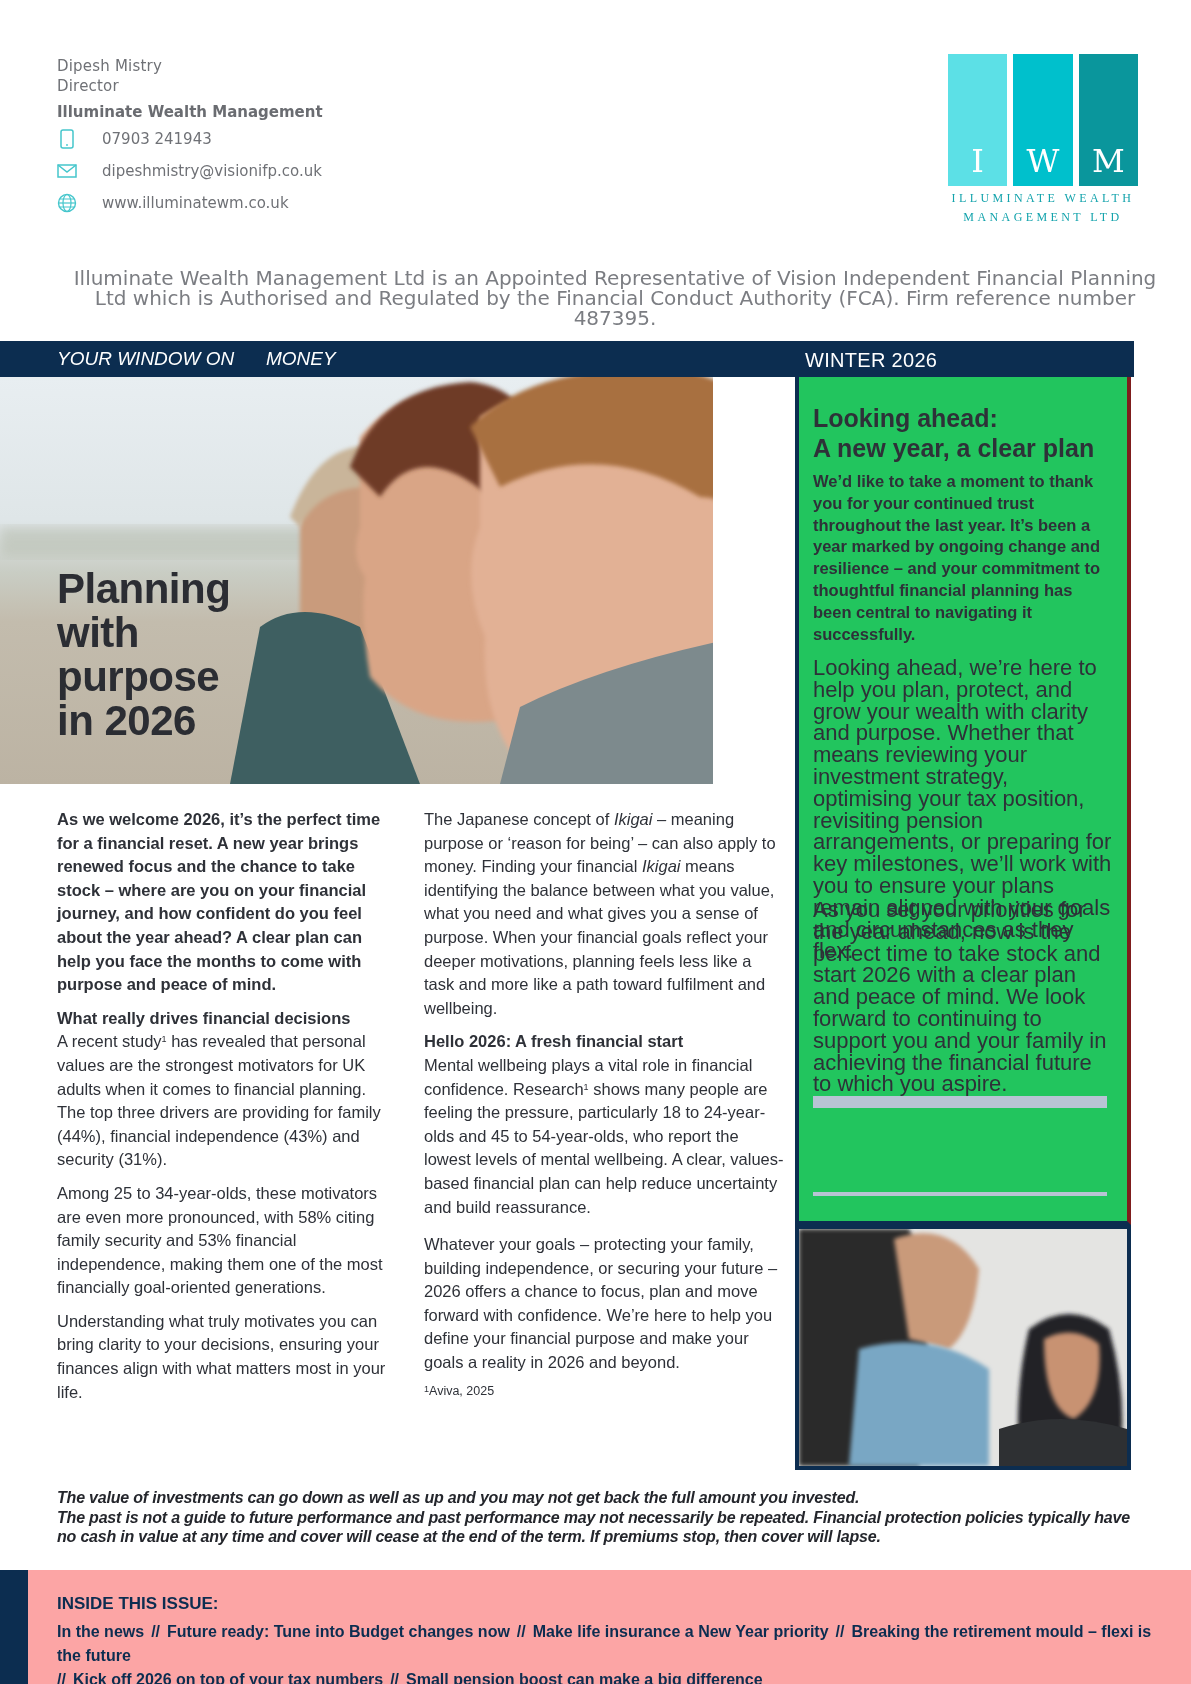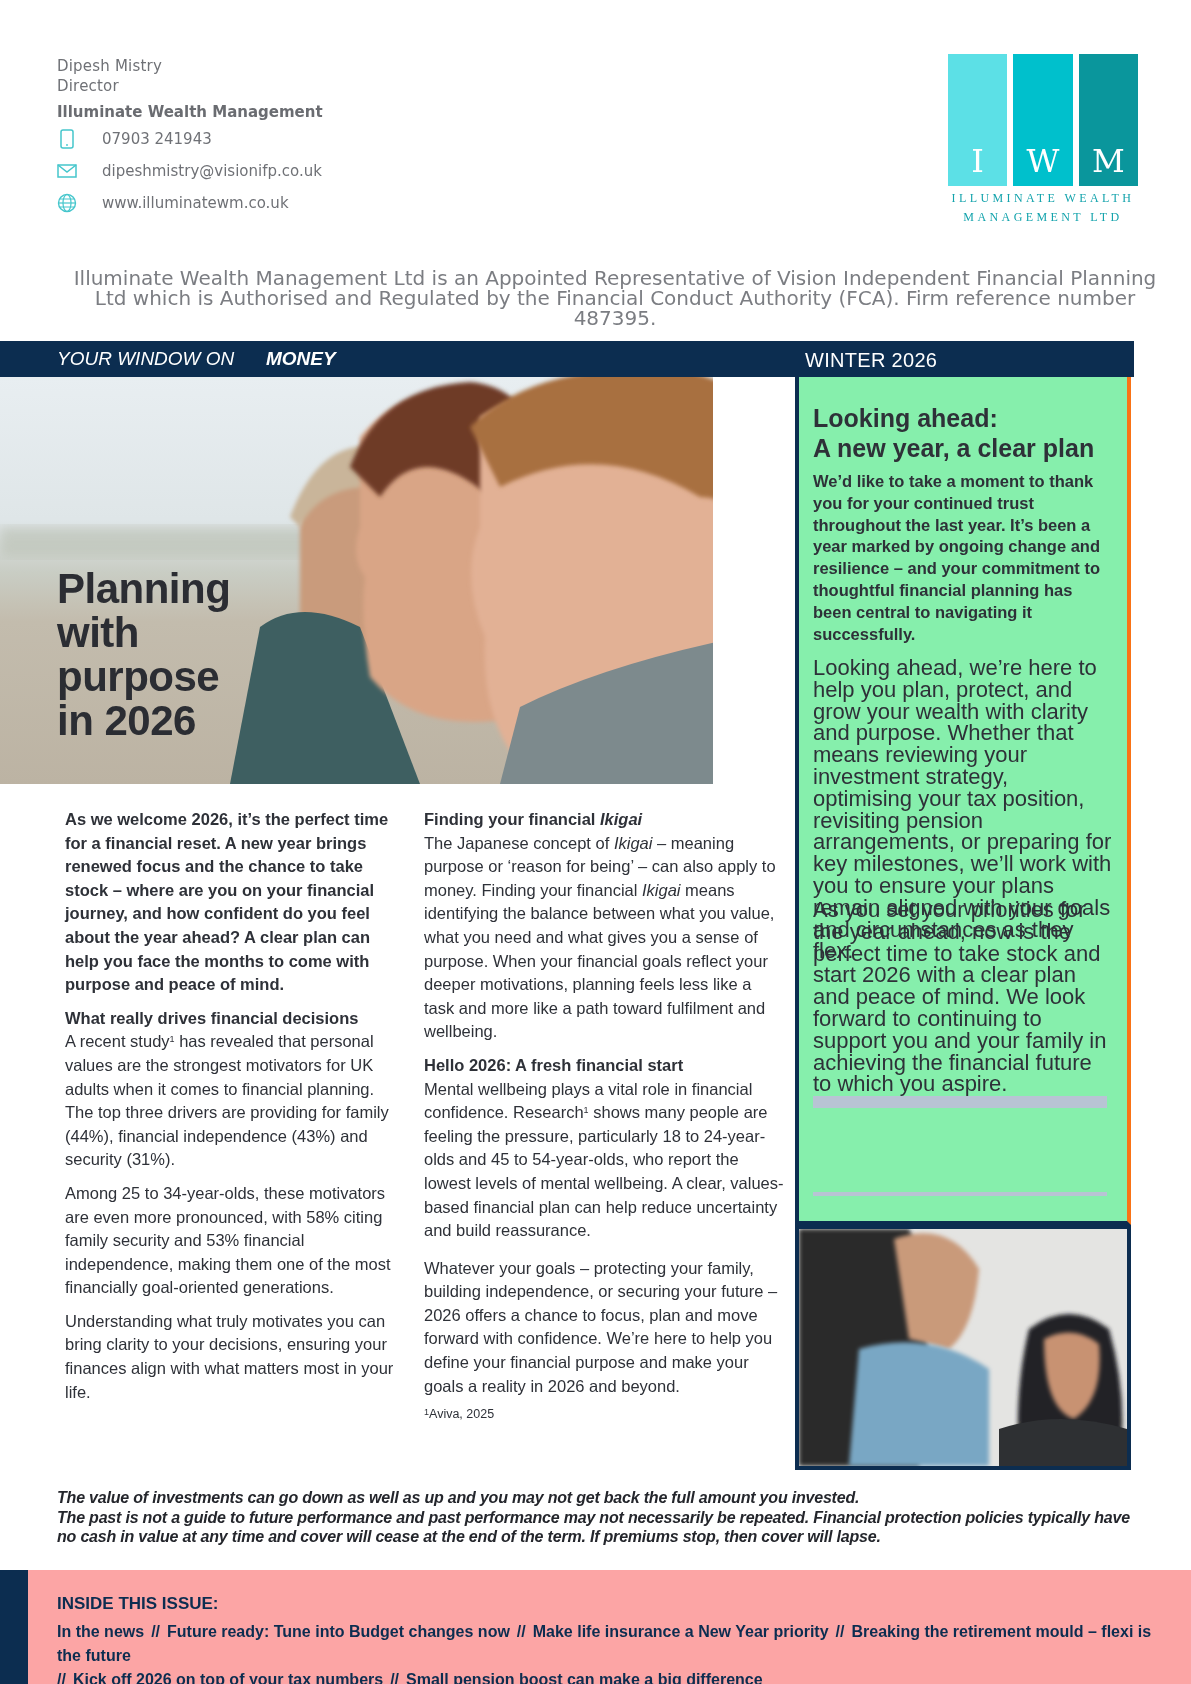--- a/index.html
+++ b/index.html
@@ -25,49 +25,49 @@
   .logo .p3 { background: #0a969c; }
   .logo .sub { font-family: "Liberation Serif", serif; color: #13a3ac; text-align: center; font-size: 12px; letter-spacing: 3.4px; line-height: 14px; margin-top: 5px; }
 
   
   .reg { position: absolute; left: 70px; width: 1090px; top: 268px; text-align: center; font-family: "DejaVu Sans", sans-serif;
          font-size: 20px; line-height: 20px; color: #7b7d82; }
 
   
   .bar { position: absolute; left: 0; top: 341px; width: 1134px; height: 36px; background: #0c2d50; color: #fff; }
   .bar .left1 { position: absolute; left: 57px; top: 7px; font-size: 19px; font-style: italic; font-family: "Liberation Sans", sans-serif; }
-  .bar .left2 { position: absolute; left: 266px; top: 7px; font-size: 19px; font-style: italic; font-weight: bold; }
+  .bar .left2 { position: absolute; left: 266px; top: 7px; font-size: 19px; font-style: italic; font-weight: normal; }
   .bar .right { position: absolute; left: 805px; top: 8px; font-size: 20px; letter-spacing: 0.3px; }
 
   
   .hero { position: absolute; left: 0; top: 377px; width: 713px; height: 407px; overflow: hidden;
           background: linear-gradient(180deg, #e8eef1 0%, #dfe6e8 35%, #c9cdc4 48%, #c3bcad 60%, #bcb3a3 100%); }
   .hero .title { position: absolute; left: 57px; top: 190px; font-size: 42px; line-height: 44px; font-weight: bold; color: #2b2d33;
                  font-family: "Liberation Sans", sans-serif; letter-spacing: -0.5px; }
 
   
-  .side { position: absolute; left: 795px; top: 377px; width: 336px; height: 848px; background: #86efac;
-          border-left: 4px solid #0c2d50; border-right: 4px solid #f97316; border-bottom: 4px solid #0c2d50; }
+  .side { position: absolute; left: 795px; top: 377px; width: 336px; height: 848px; background: #22c55e;
+          border-left: 4px solid #0c2d50; border-right: 4px solid #7f1d1d; border-bottom: 4px solid #0c2d50; }
   .side .h { position: absolute; left: 14px; top: 26px; font-size: 25px; line-height: 30px; font-weight: bold; color: #2e3138; }
   .side .lead { position: absolute; left: 14px; top: 94px; width: 300px; font-size: 16.5px; line-height: 21.8px; font-weight: bold; color: #2e3138; }
   .side .p { position: absolute; left: 14px; width: 300px; font-size: 22px; line-height: 21.8px; color: #2e3138; }
   .side .p1 { top: 280px; }
   .side .p2 { top: 522px; }
   .side .rule-thick { position: absolute; left: 14px; top: 719px; width: 294px; height: 12px; background: #b8c4d4; }
   .side .wish { position: absolute; left: 14px; top: 740px; width: 300px; font-size: 22px; line-height: 32px; font-style: italic; color: #1f3654; }
   .side .rule-thin { position: absolute; left: 14px; top: 815px; width: 294px; height: 4px; background: #b8c4d4; }
 
   .photo2 { position: absolute; left: 795px; top: 1225px; width: 336px; height: 245px; overflow: hidden;
             border: 4px solid #0c2d50; border-top: 4px solid #0c2d50; background: #e6e6e4; }
 
   
   .col { position: absolute; font-size: 16.5px; line-height: 23.6px; color: #2e3138; }
   .col p { margin-bottom: 10px; }
   .col .b { font-weight: bold; }
-  .col1 { left: 65px; top: 808px; width: 340px; }
+  .col1 { left: 57px; top: 808px; width: 340px; }
   .col2 { left: 424px; top: 808px; width: 360px; }
   .col sup { font-size: 9px; vertical-align: top; position: relative; top: -2px; }
   .col .fn { font-size: 12.5px; line-height: 16px; margin-top: -2px; }
 
   
   .disc { position: absolute; left: 57px; top: 1488px; width: 1090px; font-size: 16px; line-height: 19.5px; font-weight: bold; font-style: italic; color: #24262c; letter-spacing: -0.2px; }
 
   
   .issue { position: absolute; left: 0; top: 1570px; width: 1191px; height: 114px; background: #fca5a5; }
   .issue .strip { position: absolute; left: 0; top: 0; width: 28px; height: 114px; background: #0c2d50; }
@@ -195,21 +195,20 @@
 
 <div class="col col1">
   <p class="b">As we welcome 2026, it’s the perfect time for a financial reset. A new year brings renewed focus and the chance to take stock – where are you on your financial journey, and how confident do you feel about the year ahead? A clear plan can help you face the months to come with purpose and peace of mind.</p>
   <div class="b">What really drives financial decisions</div>
   <p><span>A recent study</span><sup>1</sup><span>  has revealed that personal values are the strongest motivators for UK adults when it comes to financial planning. The top three drivers are providing for family (44%), financial independence (43%) and security (31%).</span></p>
   <p>Among 25 to 34-year-olds, these motivators are even more pronounced, with 58% citing family security and 53% financial independence, making them one of the most financially goal-oriented generations.</p>
   <p>Understanding what truly motivates you can bring clarity to your decisions, ensuring your finances align with what matters most in your life.</p>
 </div>
 
 <div class="col col2">
-  <div class="b"><span>Finding your financial </span><i>Ikigai</i></div>
   <p><span>The Japanese concept of </span><i>Ikigai</i><span> – meaning purpose or ‘reason for being’ – can also apply to money. Finding your financial </span><i>Ikigai</i><span> means identifying the balance between what you value, what you need and what gives you a sense of purpose. When your financial goals reflect your deeper motivations, planning feels less like a task and more like a path toward fulfilment and wellbeing.</span></p>
   <div class="b">Hello 2026: A fresh financial start</div>
   <p><span>Mental wellbeing plays a vital role in financial confidence. Research</span><sup>1</sup><span> shows many people are feeling the pressure, particularly 18 to 24-year-olds and 45 to 54-year-olds, who report the lowest levels of mental wellbeing. A clear, values-based financial plan can help reduce uncertainty and build reassurance.</span></p>
   <p style="margin-top:14px">Whatever your goals – protecting your family, building independence, or securing your future – 2026 offers a chance to focus, plan and move forward with confidence. We’re here to help you define your financial purpose and make your goals a reality in 2026 and beyond.</p>
   <div class="fn"><sup>1</sup><span>Aviva, 2025</span></div>
 </div>
 
 <div class="disc">
   <div>The value of investments can go down as well as up and you may not get back the full amount you invested.</div>
   <div>The past is not a guide to future performance and past performance may not necessarily be repeated. Financial protection policies typically have no cash in value at any time and cover will cease at the end of the term. If premiums stop, then cover will lapse.</div>

